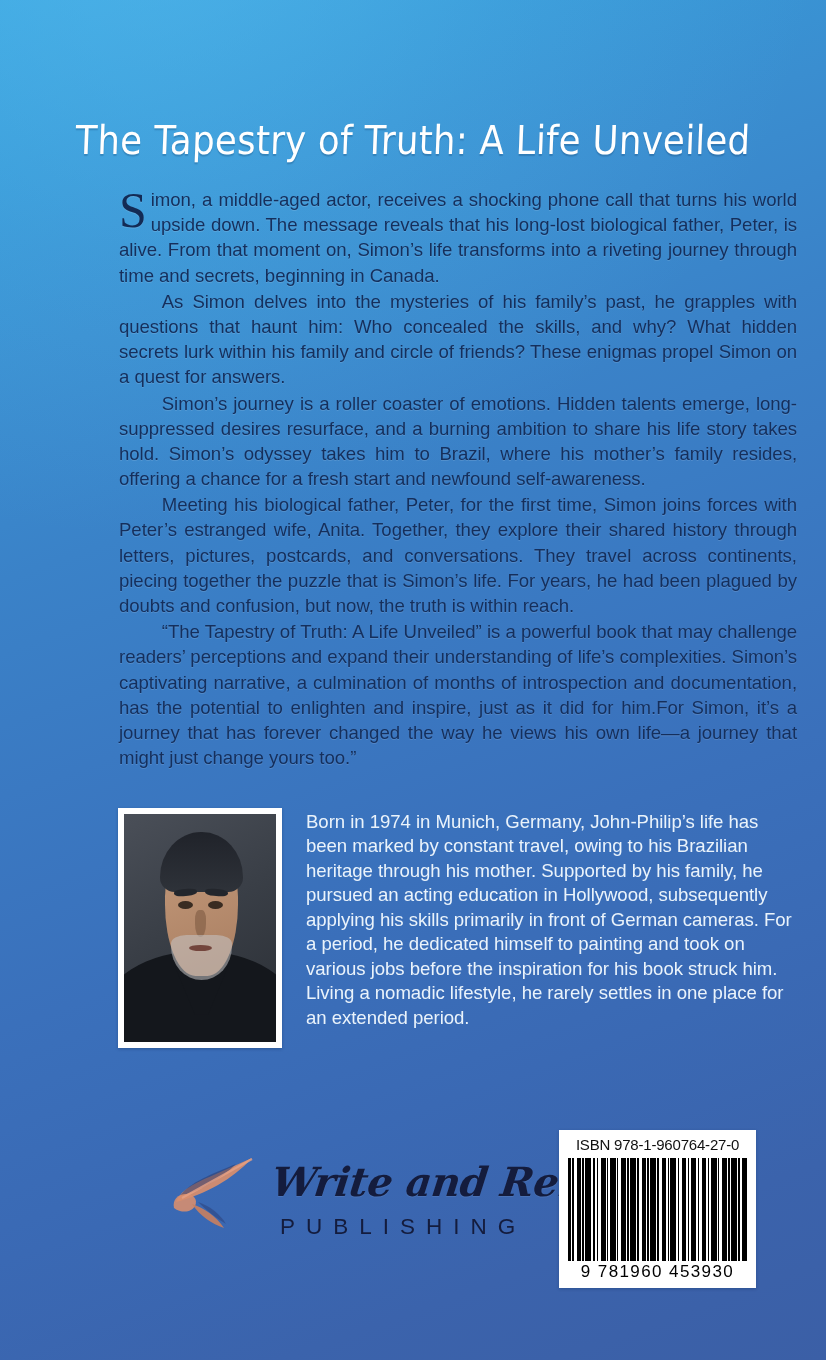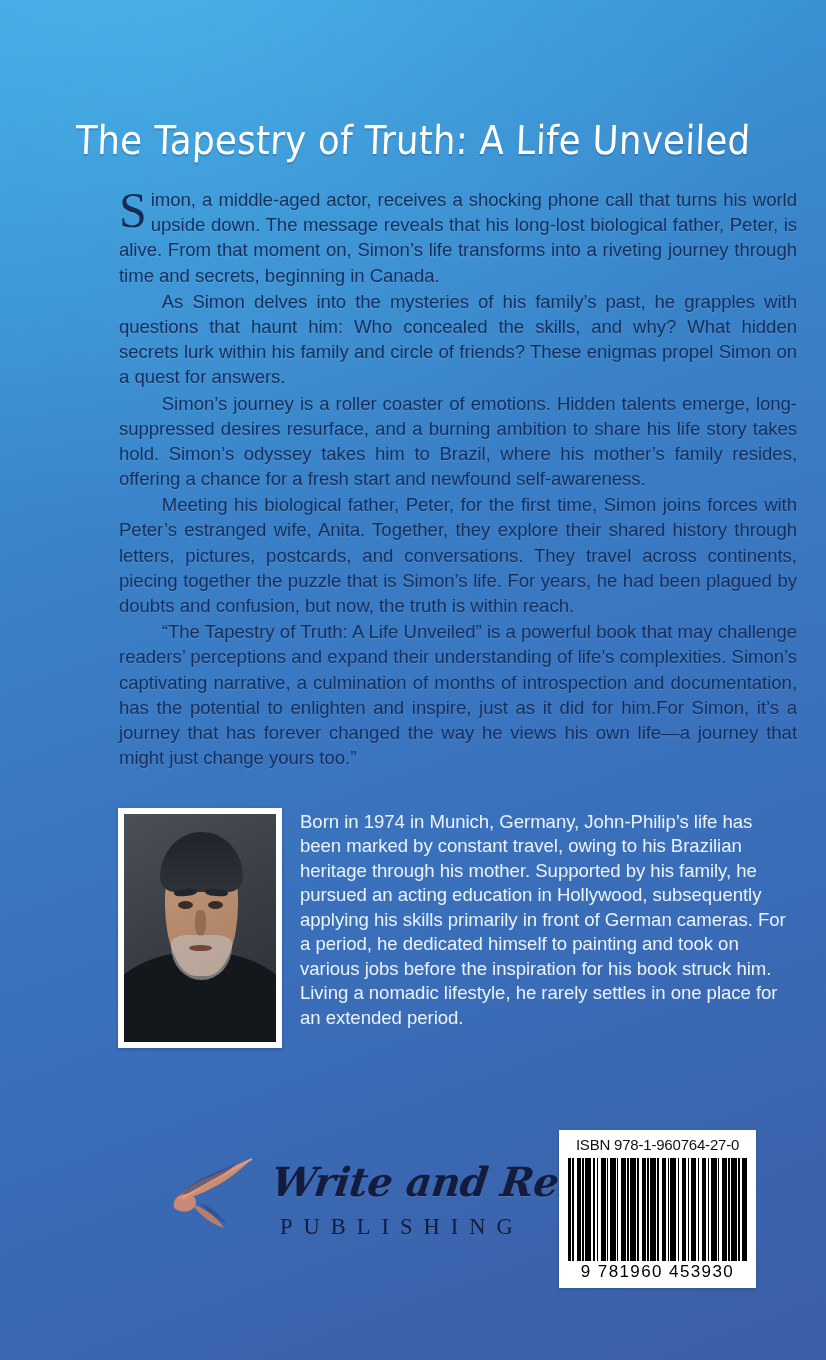--- a/index.html
+++ b/index.html
@@ -92,21 +92,21 @@
   }
 
   
   #author-block {
     position:absolute;
     left:118px;
     top:808px;
     width:680px;
     display:flex;
     align-items:flex-start;
-    gap:18px;
+    gap:24px;
   }
 
   #author-photo-frame {
     flex:0 0 auto;
     width:164px;
     height:240px;
     background:#ffffff;
     padding:6px;
     box-shadow:0 1px 3px rgba(0,30,70,0.28);
   }
@@ -197,21 +197,20 @@
     white-space:nowrap;
   }
   #pub-sub {
     position:absolute;
     left:112px; top:62px;
     font-size:22.5px;
     letter-spacing:11px;
     color:#141c3d;
     font-weight:400;
     white-space:nowrap;
-    font-family:Liberation Serif, serif;
   }
 
   
   #barcode-box {
     position:absolute;
     left:559px;
     top:1130px;
     width:197px;
     height:158px;
     background:#ffffff;

